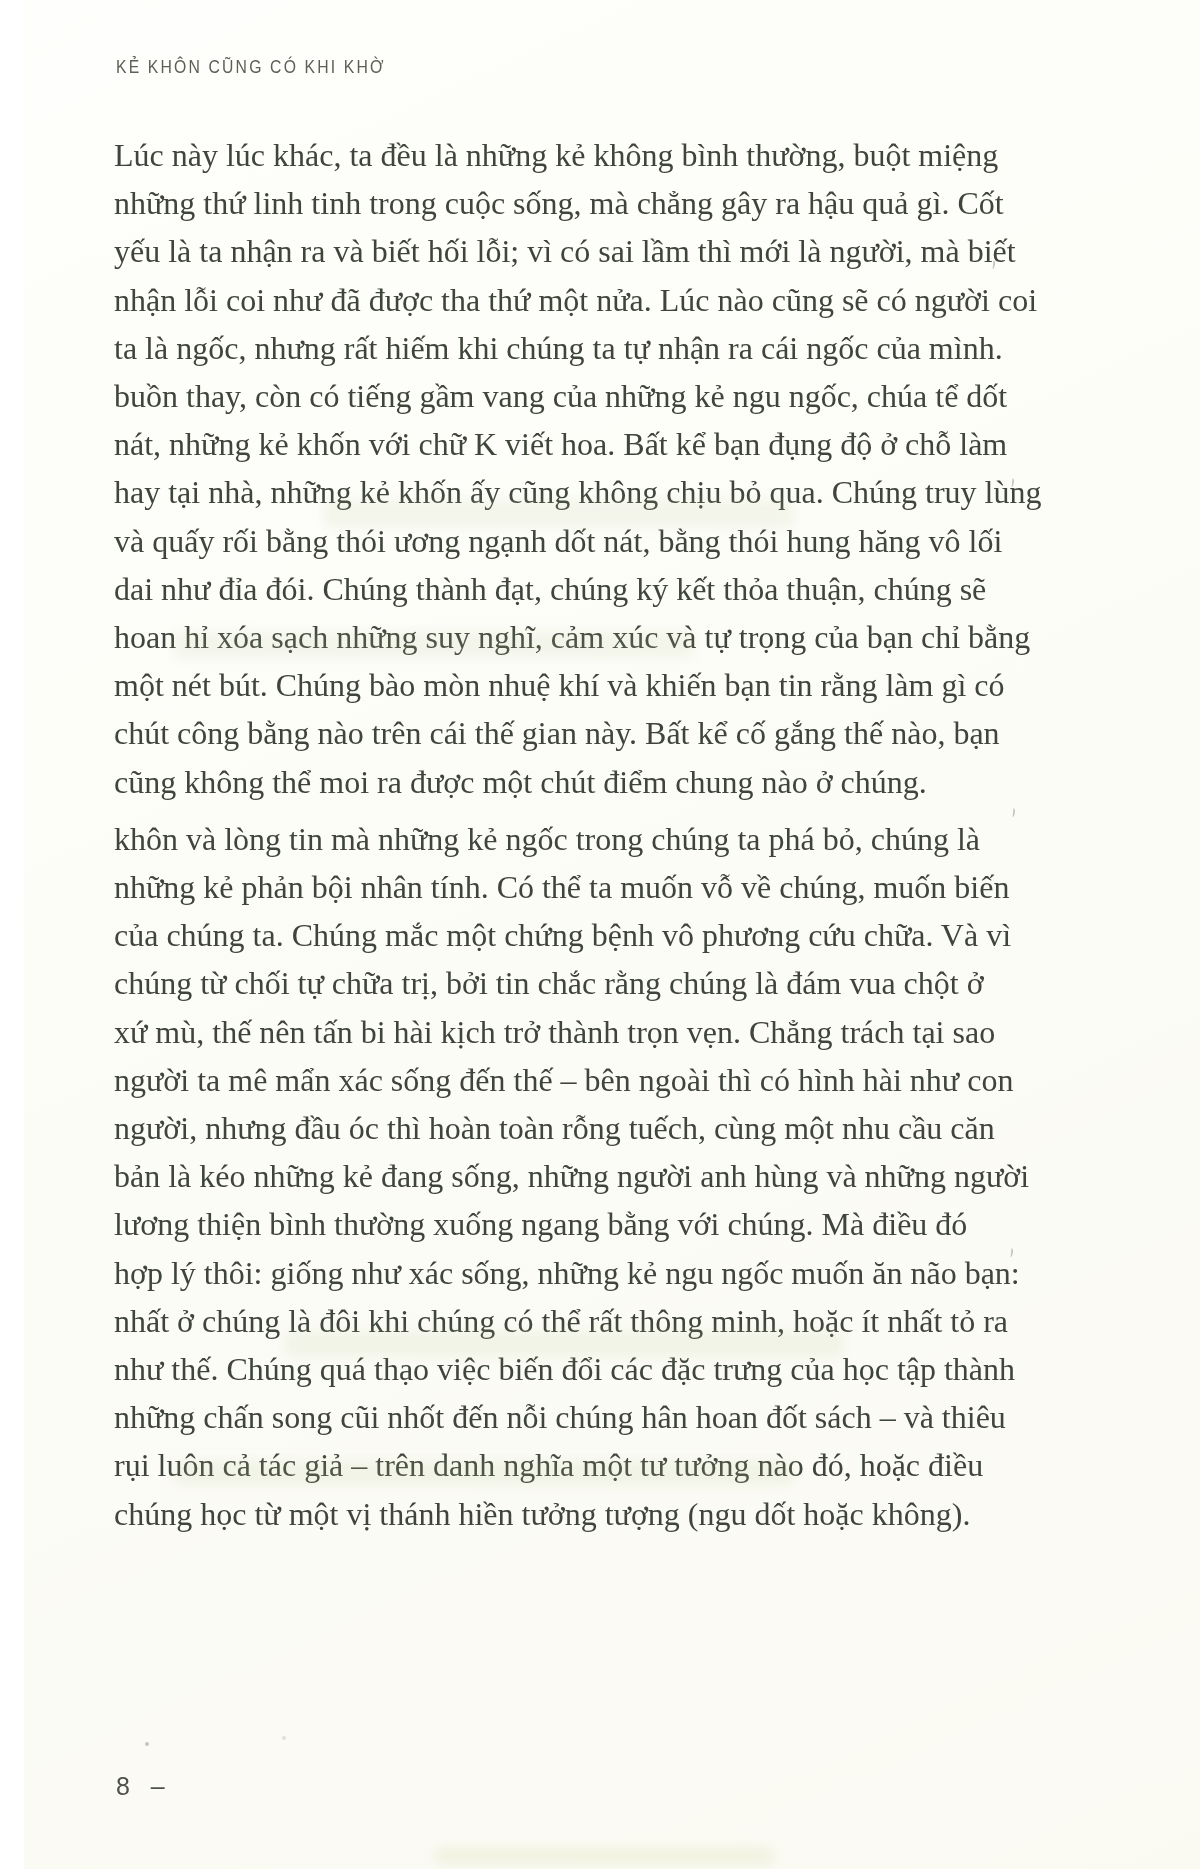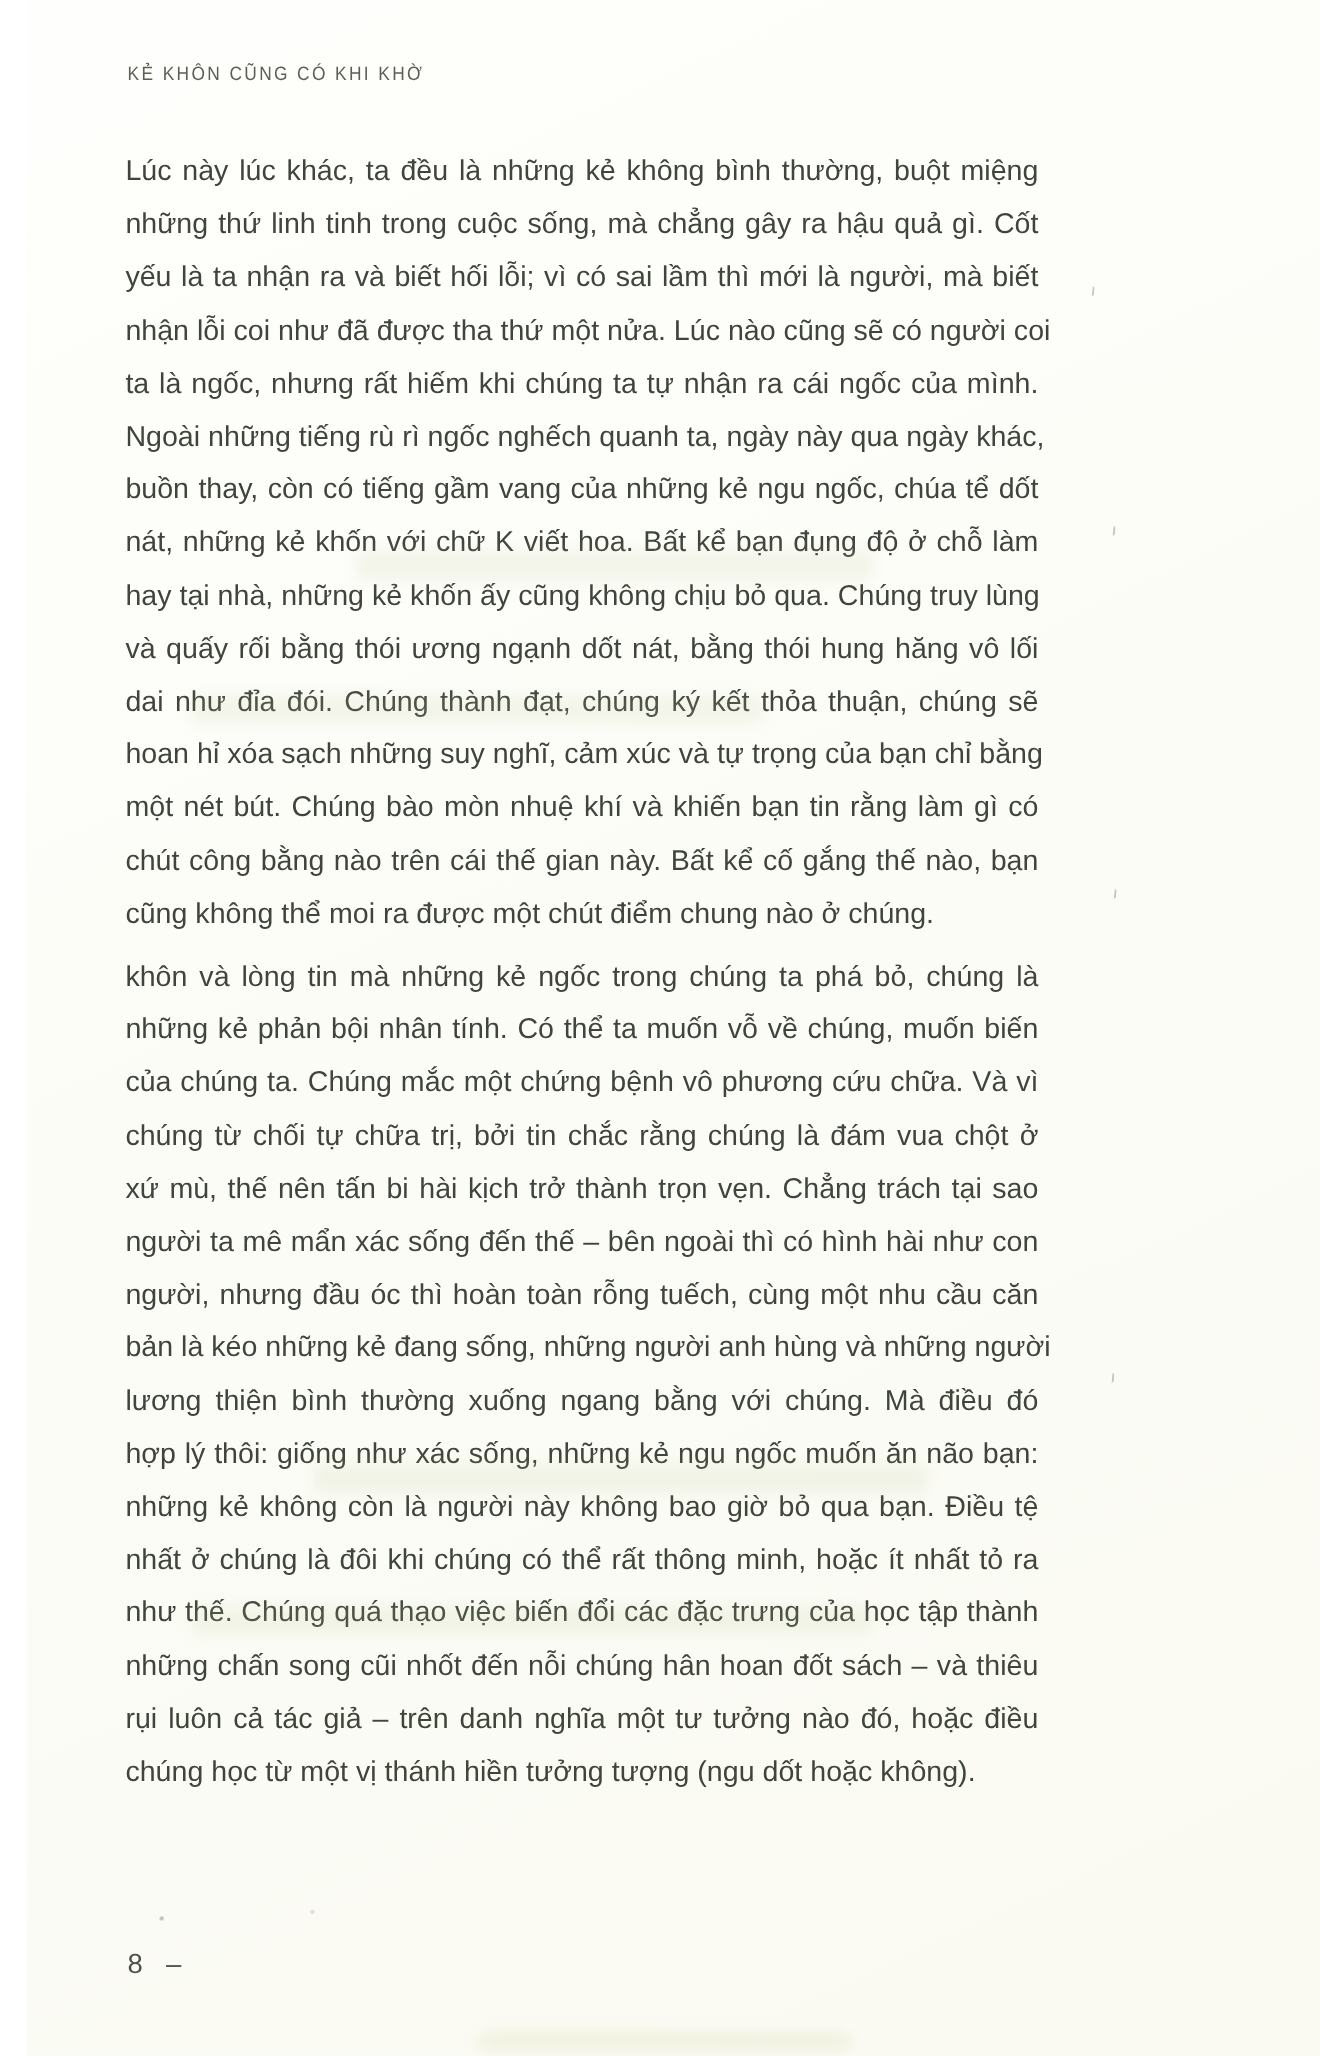--- a/index.html
+++ b/index.html
@@ -19,22 +19,22 @@
     position:absolute; left:92px; top:57px;
     font-family:"Liberation Sans", sans-serif;
     font-size:17.5px; font-weight:500;
     letter-spacing:2.4px;
     color:var(--header-ink, #5e5e55);
     transform:scaleX(.9); transform-origin:left center;
     white-space:nowrap;
   }
   .body-text {
     position:absolute; left:90px; top:131px; width:830px;
-    font-family:Liberation Sans, sans-serif;
-    font-size:26px;
+    font-family:Liberation Serif, serif;
+    font-size:32px;
     line-height:48.2px;
     color:var(--ink, #3f453b);
   }
   .para { margin:0; }
   .para + .para { margin-top:9px; }
   .para.indent .line.first { text-indent:54px; }
   .line {
     text-align:justify;
     text-align-last:justify;
     overflow:visible;
@@ -75,21 +75,20 @@
 
   <div class="running-header">KẺ KHÔN CŨNG CÓ KHI KHỜ</div>
 
   <div class="body-text">
       <div class="para">
         <div class="line first">Lúc này lúc khác, ta đều là những kẻ không bình thường, buột miệng</div>
         <div class="line">những thứ linh tinh trong cuộc sống, mà chẳng gây ra hậu quả gì. Cốt</div>
         <div class="line">yếu là ta nhận ra và biết hối lỗi; vì có sai lầm thì mới là người, mà biết</div>
         <div class="line">nhận lỗi coi như đã được tha thứ một nửa. Lúc nào cũng sẽ có người coi</div>
         <div class="line">ta là ngốc, nhưng rất hiếm khi chúng ta tự nhận ra cái ngốc của mình.</div>
-        <div class="line">Ngoài những tiếng rù rì ngốc nghếch quanh ta, ngày này qua ngày khác,</div>
         <div class="line">buồn thay, còn có tiếng gầm vang của những kẻ ngu ngốc, chúa tể dốt</div>
         <div class="line">nát, những kẻ khốn với chữ K viết hoa. Bất kể bạn đụng độ ở chỗ làm</div>
         <div class="line">hay tại nhà, những kẻ khốn ấy cũng không chịu bỏ qua. Chúng truy lùng</div>
         <div class="line">và quấy rối bằng thói ương ngạnh dốt nát, bằng thói hung hăng vô lối</div>
         <div class="line">dai như đỉa đói. Chúng thành đạt, chúng ký kết thỏa thuận, chúng sẽ</div>
         <div class="line">hoan hỉ xóa sạch những suy nghĩ, cảm xúc và tự trọng của bạn chỉ bằng</div>
         <div class="line">một nét bút. Chúng bào mòn nhuệ khí và khiến bạn tin rằng làm gì có</div>
         <div class="line">chút công bằng nào trên cái thế gian này. Bất kể cố gắng thế nào, bạn</div>
         <div class="line last">cũng không thể moi ra được một chút điểm chung nào ở chúng.</div>
       </div>
@@ -97,21 +96,20 @@
         <div class="line">khôn và lòng tin mà những kẻ ngốc trong chúng ta phá bỏ, chúng là</div>
         <div class="line">những kẻ phản bội nhân tính. Có thể ta muốn vỗ về chúng, muốn biến</div>
         <div class="line">của chúng ta. Chúng mắc một chứng bệnh vô phương cứu chữa. Và vì</div>
         <div class="line">chúng từ chối tự chữa trị, bởi tin chắc rằng chúng là đám vua chột ở</div>
         <div class="line">xứ mù, thế nên tấn bi hài kịch trở thành trọn vẹn. Chẳng trách tại sao</div>
         <div class="line">người ta mê mẩn xác sống đến thế – bên ngoài thì có hình hài như con</div>
         <div class="line">người, nhưng đầu óc thì hoàn toàn rỗng tuếch, cùng một nhu cầu căn</div>
         <div class="line">bản là kéo những kẻ đang sống, những người anh hùng và những người</div>
         <div class="line">lương thiện bình thường xuống ngang bằng với chúng. Mà điều đó</div>
         <div class="line">hợp lý thôi: giống như xác sống, những kẻ ngu ngốc muốn ăn não bạn:</div>
-        <div class="line">những kẻ không còn là người này không bao giờ bỏ qua bạn. Điều tệ</div>
         <div class="line">nhất ở chúng là đôi khi chúng có thể rất thông minh, hoặc ít nhất tỏ ra</div>
         <div class="line">như thế. Chúng quá thạo việc biến đổi các đặc trưng của học tập thành</div>
         <div class="line">những chấn song cũi nhốt đến nỗi chúng hân hoan đốt sách – và thiêu</div>
         <div class="line">rụi luôn cả tác giả – trên danh nghĩa một tư tưởng nào đó, hoặc điều</div>
         <div class="line last">chúng học từ một vị thánh hiền tưởng tượng (ngu dốt hoặc không).</div>
       </div>
     </div>
 
   <div class="page-number">8 –</div>
 

